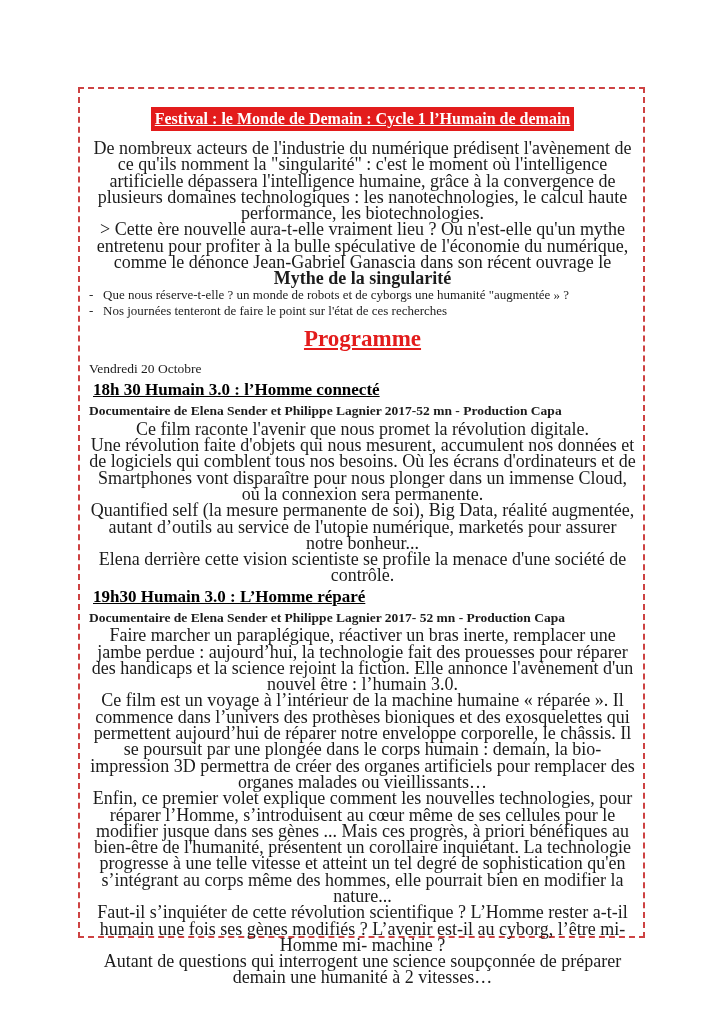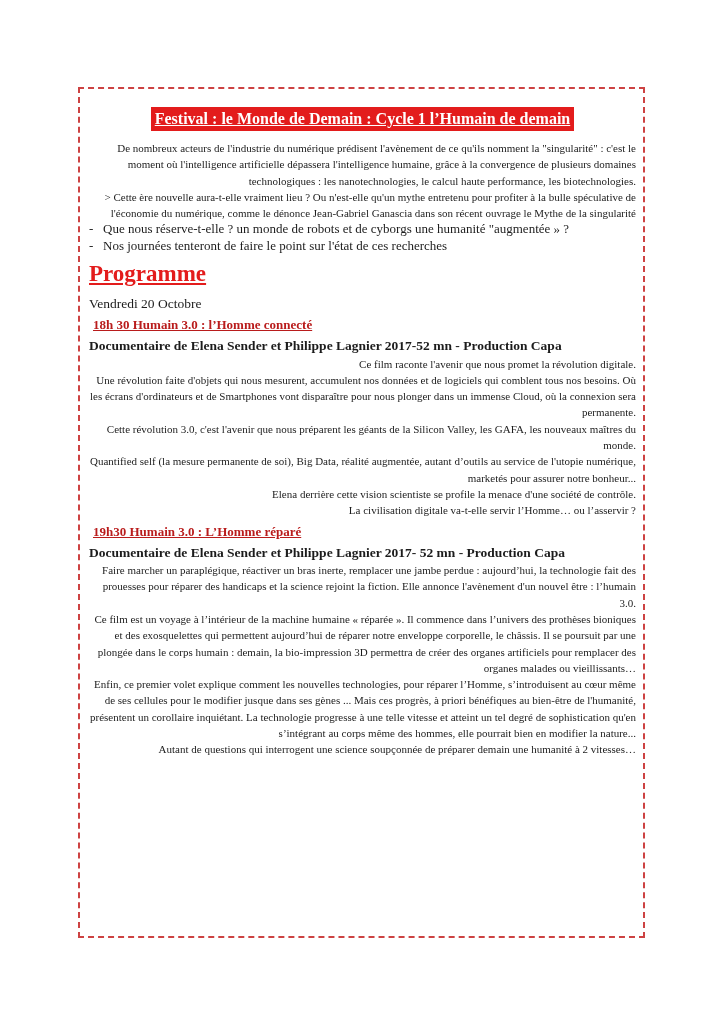--- a/index.html
+++ b/index.html
@@ -35,66 +35,67 @@
     background: #e31c1c;
     color: #ffffff;
     font-weight: bold;
     font-size: 16px;
     line-height: 21px;
     text-decoration: underline;
     padding: 1px 4px 2px 4px;
   }
   p.body {
     margin: 0;
-    font-size: 11px;
+    font-size: 18px;
     line-height: 16.3px;
-    text-align: right;
+    text-align: center;
   }
   .bullet-row {
     display: flex;
     font-size: 13px;
     line-height: 16.3px;
   }
   .bullet-row .dash {
     width: 14px;
     flex: 0 0 14px;
   }
   .programme {
     margin: 7px 0 8px 0;
+    text-align: center;
     color: #e31c1c;
     font-size: 23px;
     font-weight: bold;
     text-decoration: underline;
   }
   .day {
     margin: 2px 0 1px 0;
     font-size: 13.5px;
     font-weight: normal;
     line-height: 17px;
   }
   .session-heading {
     margin: 1px 0 2px 0;
     padding-left: 4px;
-    font-size: 13px;
+    font-size: 17px;
     font-weight: bold;
     text-decoration: underline;
     line-height: 23px;
-    color: #b91c1c;
+    color: #000000;
   }
   .session-sub {
     margin: 0 0 1px 0;
     font-size: 13.5px;
     font-weight: bold;
     line-height: 16.5px;
   }
   .debate {
     text-indent: 18px;
     margin-top: 1px;
   }
-  strong { font-weight: normal; }
+  strong { font-weight: bold; }
 </style>
 </head>
 <body>
 
 <div class="page">
   <div class="border-box">
 
     <div class="title-wrap">
       <span class="doc-title">Festival : le Monde de Demain : Cycle 1 l’Humain de demain</span>
     </div>
@@ -113,27 +114,26 @@
     </div>
 
     <div class="programme">Programme</div>
 
     <p class="day">Vendredi 20 Octobre</p>
 
     <div class="session-heading">18h 30 Humain 3.0 :  l’Homme connecté</div>
     <p class="session-sub">Documentaire de Elena Sender et Philippe Lagnier 2017-52 mn -  Production Capa</p>
     <p class="body">Ce film raconte l'avenir que nous promet la révolution digitale.</p>
     <p class="body">Une révolution faite d'objets qui nous mesurent, accumulent nos données et de logiciels qui comblent tous nos besoins. Où les écrans d'ordinateurs et de Smartphones vont disparaître pour nous plonger dans un immense Cloud, où la connexion sera permanente.</p>
-    <p class="body">Cette révolution 3.0, c'est l'avenir que nous préparent les géants de la Silicon Valley, les GAFA, les nouveaux maîtres du monde.</p>
     <p class="body">Quantified self (la mesure permanente de soi), Big Data, réalité augmentée, autant d’outils au service de l'utopie numérique, marketés pour assurer notre bonheur...</p>
     <p class="body">Elena derrière cette vision scientiste se profile la menace d'une société de contrôle.</p>
-    <p class="body">La civilisation digitale va-t-elle servir l’Homme… ou l’asservir ?</p>
 
     <div class="session-heading">19h30 Humain 3.0 : L’Homme réparé</div>
     <p class="session-sub">Documentaire de Elena Sender et Philippe Lagnier 2017- 52 mn -   Production Capa</p>
     <p class="body">Faire marcher un paraplégique, réactiver un bras inerte, remplacer une jambe perdue : aujourd’hui, la technologie fait des prouesses pour réparer des handicaps et la science rejoint la fiction. Elle annonce l'avènement d'un nouvel être : l’humain 3.0.</p>
     <p class="body">Ce film est un voyage à l’intérieur de la machine humaine « réparée ». Il commence dans l’univers des prothèses bioniques et des exosquelettes qui permettent aujourd’hui de réparer notre enveloppe corporelle, le châssis. Il se poursuit par une plongée dans le corps humain : demain, la bio-impression 3D permettra de créer des organes artificiels pour remplacer des organes malades ou vieillissants…</p>
     <p class="body">Enfin, ce premier volet explique comment les nouvelles technologies, pour réparer l’Homme, s’introduisent au cœur même de ses cellules pour le modifier jusque dans ses gènes ... Mais ces progrès, à priori bénéfiques au bien-être de l'humanité, présentent un corollaire inquiétant. La technologie progresse à une telle vitesse et atteint un tel degré de sophistication qu'en s’intégrant au corps même des hommes, elle pourrait bien en modifier la nature...</p>
+    <p class="body">Faut-il s’inquiéter de cette révolution scientifique ? L’Homme rester a-t-il humain une fois ses gènes modifiés ? L’avenir est-il au cyborg, l’être mi-Homme mi- machine ?</p>
     <p class="body">Autant de questions qui interrogent une science soupçonnée de préparer demain une humanité à 2 vitesses…</p>
 
 
   </div>
 </div>
 
 </body></html>

